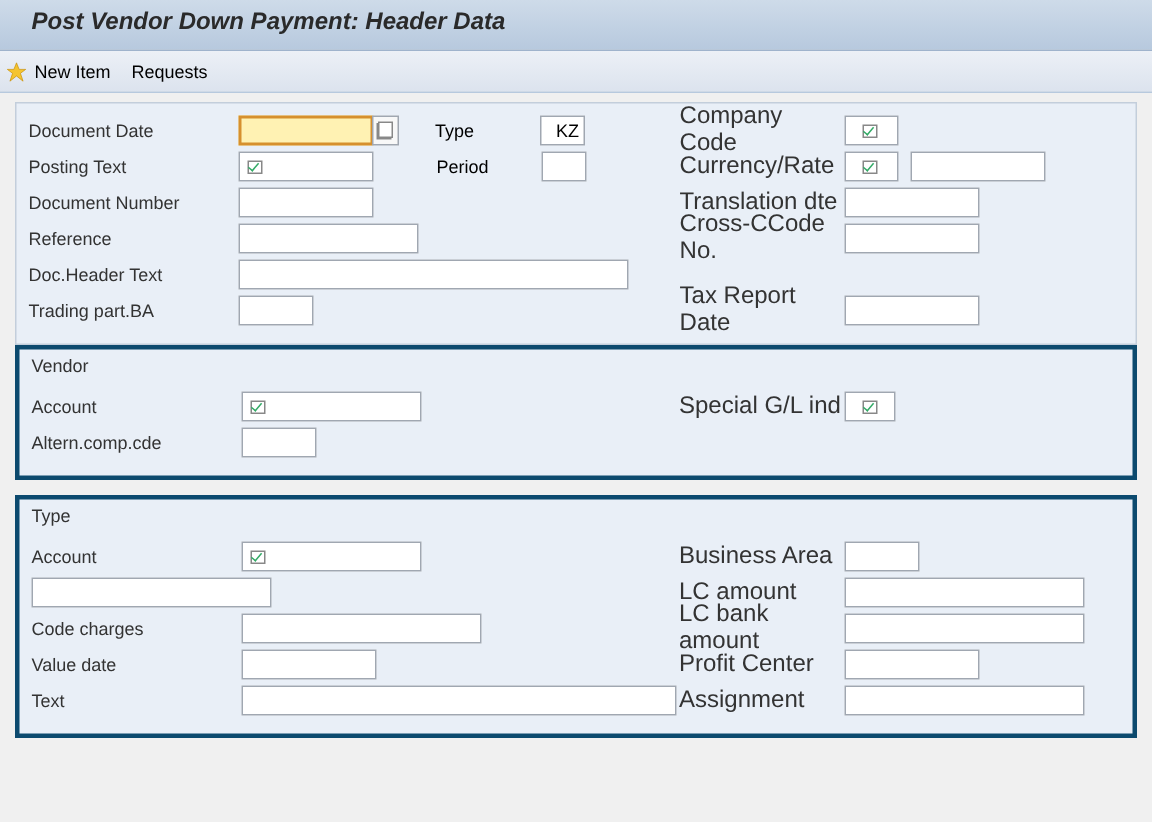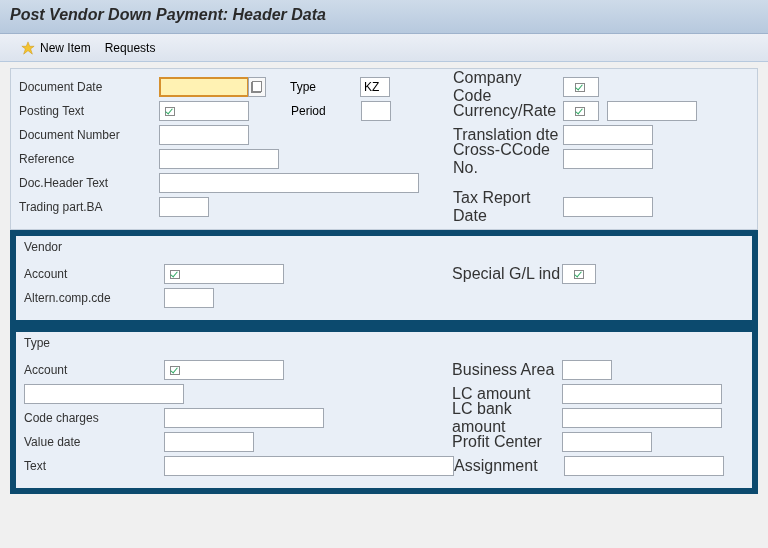--- a/index.html
+++ b/index.html
@@ -1,41 +1,41 @@
 <!DOCTYPE html>
 <html><head>
 <meta charset="utf-8">
 <style>
   * { box-sizing: border-box; margin: 0; padding: 0; font-family: Arial, sans-serif; font-size: 12px; }
   body { background: #f0f0f0; width: 768px; height: 548px; overflow: hidden; }
   
-  .title-bar { background: linear-gradient(#cedbe9, #b7c9de); height: 34px; padding: 6px 10px; border-bottom: 1px solid #9fb3cc; }
+  .title-bar { background: linear-gradient(#cedbe9, #b7c9de); height: 34px; padding: 6px 21px; border-bottom: 1px solid #9fb3cc; }
   .title-bar h1 { font-style: italic; font-weight: bold; font-size: 16px; color: #2a2a2a; }
   
-  .tool-bar { background: linear-gradient(#ecf0f6, #dce3ee); height: 28px; display: flex; align-items: center; padding: 0 21px; gap: 14px; border-bottom: 1px solid #b7c9de; }
+  .tool-bar { background: linear-gradient(#ecf0f6, #dce3ee); height: 28px; display: flex; align-items: center; padding: 0 4px; gap: 14px; border-bottom: 1px solid #b7c9de; }
   .tool-item { display: flex; align-items: center; gap: 5px; cursor: pointer; }
   .tool-item svg { width: 14px; height: 14px; }
   
   .main { padding: 6px 10px; }
   
-  .field-block { background: #e9eff7; border: 6px solid #0c4a6e; margin-bottom: 0; position: relative; }
+  .field-block { background: #e9eff7; border: 3px solid #0c4a6e; margin-bottom: 10px; position: relative; }
   .group-label { position: relative; top: 0; left: 0; padding: 4px 8px 6px 8px; font-size: 12px; color: #333; }
   .rows { padding: 2px 8px 10px 8px; }
   
   .row { display: flex; align-items: center; height: 24px; }
   .col-left { width: 440px; display: flex; align-items: center; }
   .col-right { width: 300px; display: flex; align-items: center; }
   .lbl { width: 140px; color: #333; font-size: 12px; }
   .lbl-r { width: 110px; color: #333; font-size: 16px; }
   
   input.fld { height: 20px; border: 1px solid #a0a7b1; padding: 1px 3px; background: #fff; }
   input.fld.req { background: #fff2b3; border: 1px solid #d6902e; box-shadow: 0 0 0 1px #d6902e inset; }
   .w90 { width: 90px; }
   .w50 { width: 50px; }
-  .w30 { width: 30px; }
+  .w30 { width: 30px; text-align: right; }
   .w120 { width: 120px; }
   .w160 { width: 160px; }
   .w260 { width: 260px; }
   .w290 { width: 290px; }
   .w36 { width: 36px; }
   .w34 { width: 34px; }
   
   .check { display:inline-block; width:10px; height:9px; border:1px solid #888; position:relative; background:#fff; margin-left:2px; vertical-align:middle; }
   .check::after { content:""; position:absolute; left:1px; top:-1px; width:3px; height:6px; border-right:1.5px solid #3a6; border-bottom:1.5px solid #3a6; transform:rotate(40deg); }
   

